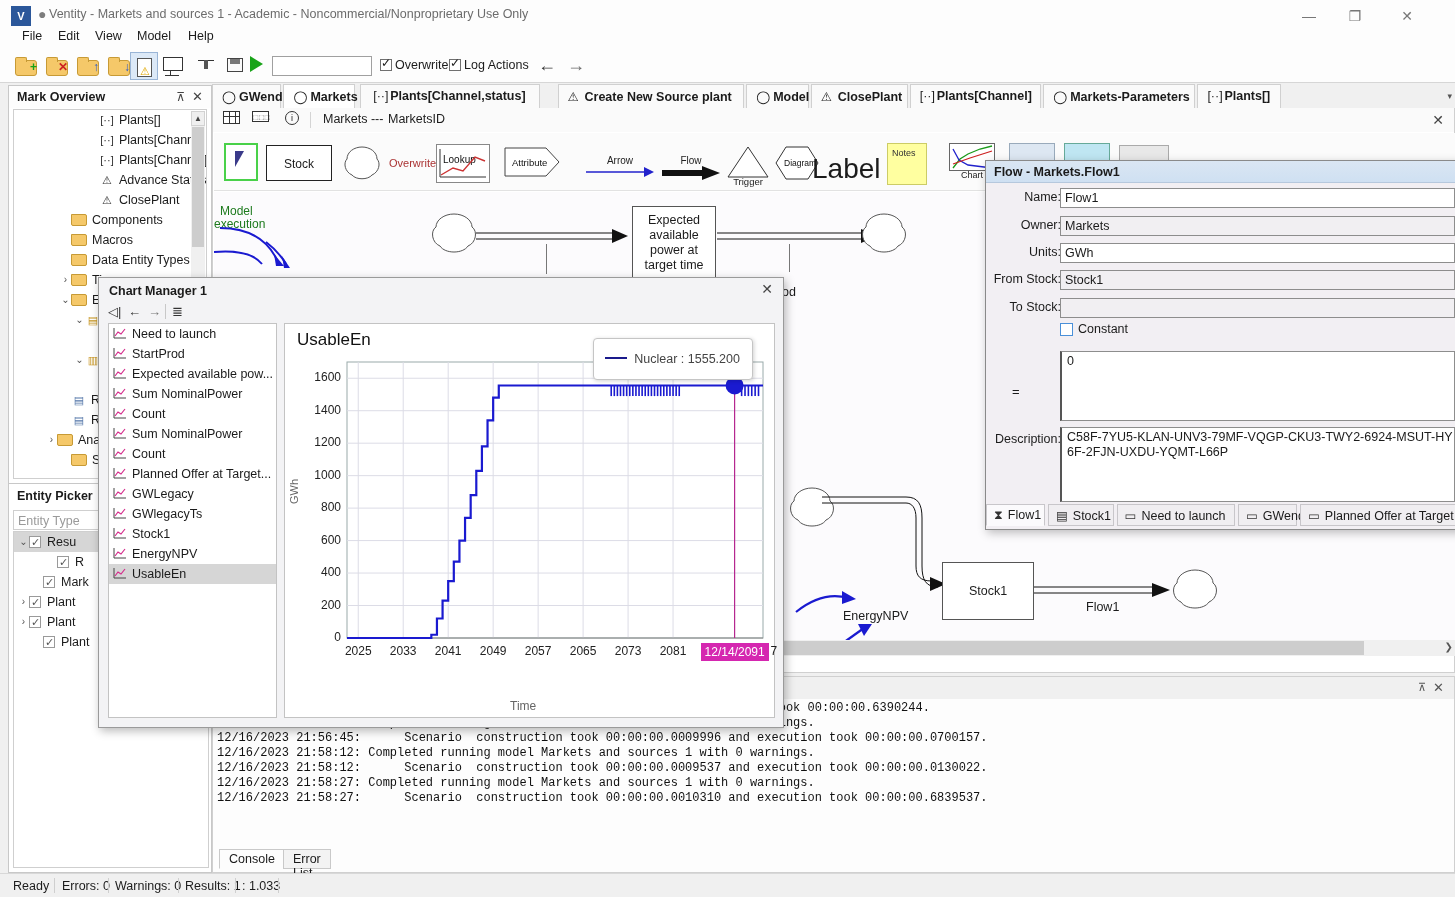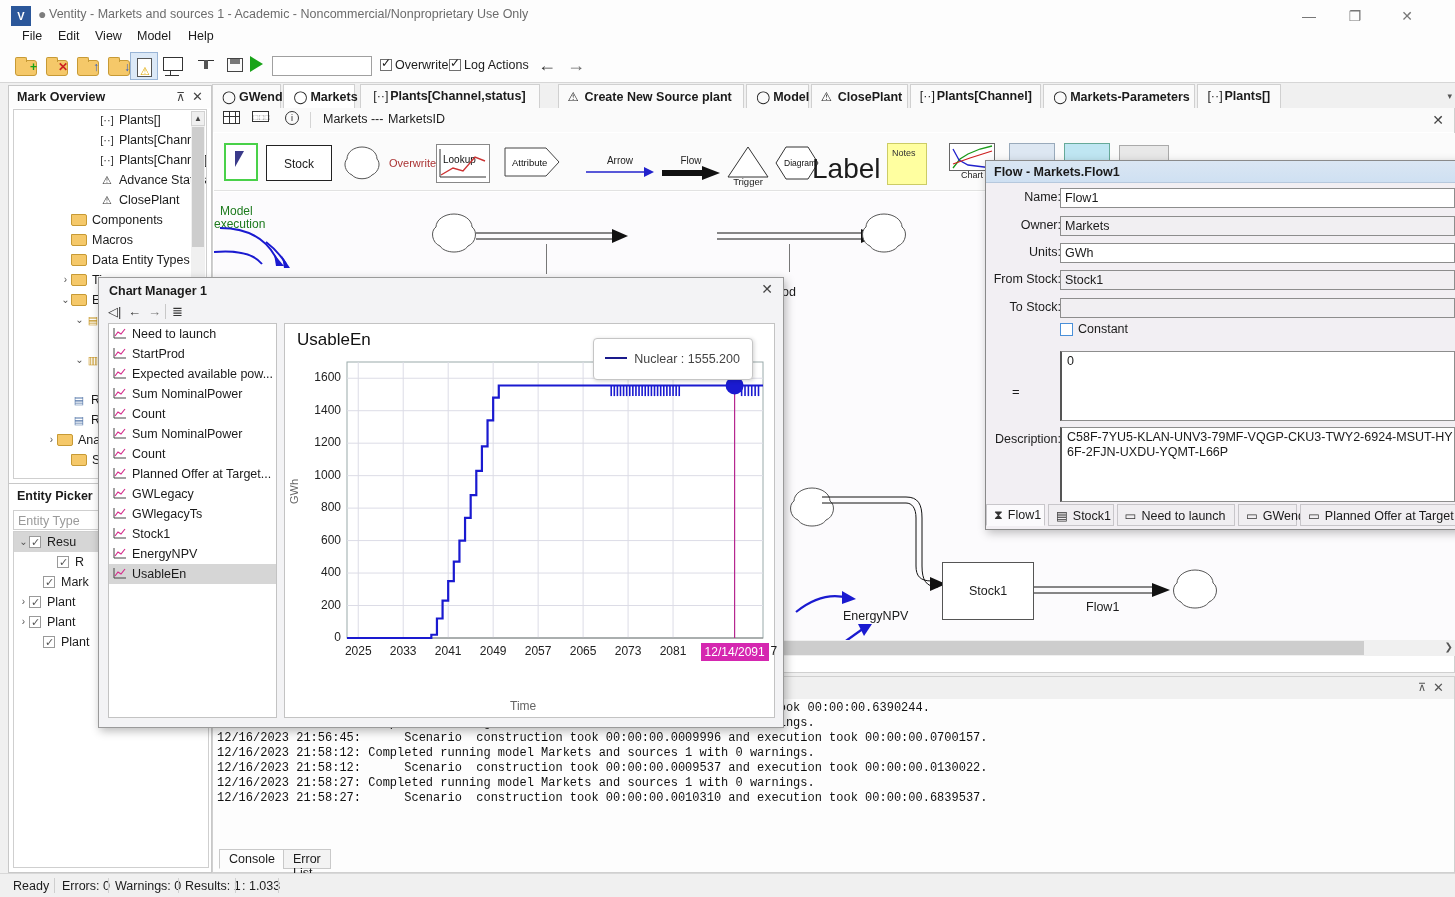--- a/index.html
+++ b/index.html
@@ -472,20 +472,23 @@
 
     <svg class="cloud" style="left:214px;top:20px" viewBox="0 0 52 44">
       <path d="M26 2 C36 2 44 8 44 15 C50 19 48 31 40 34 C35 42 17 42 12 34 C4 31 2 19 8 15 C8 8 16 2 26 2 Z" fill="#fff" stroke="#555"></path>
     </svg>
     <svg style="position:absolute;left:262px;top:37px" width="152" height="14">
       <line x1="0" y1="4" x2="138" y2="4" stroke="#111"></line>
         <line x1="0" y1="10" x2="138" y2="10" stroke="#111"></line>
       <polygon points="136,0 152,7 136,14" fill="#111"></polygon>
     </svg>
     <div style="position:absolute;left:332px;top:52px;width:1px;height:30px;background:#777"></div>
+    <div class="ent-stock" style="left:418px;top:14px;width:84px;height:74px">
+      <span>Expected available power at target time</span>
+    </div>
     <svg style="position:absolute;left:503px;top:37px" width="160" height="14">
       <line x1="0" y1="4" x2="146" y2="4" stroke="#111"></line>
         <line x1="0" y1="10" x2="146" y2="10" stroke="#111"></line>
       <polygon points="144,0 160,7 144,14" fill="#111"></polygon>
     </svg>
     <div style="position:absolute;left:575px;top:52px;width:1px;height:28px;background:#777"></div>
     <svg class="cloud" style="left:644px;top:20px" viewBox="0 0 52 44">
       <path d="M26 2 C36 2 44 8 44 15 C50 19 48 31 40 34 C35 42 17 42 12 34 C4 31 2 19 8 15 C8 8 16 2 26 2 Z" fill="#fff" stroke="#555"></path>
     </svg>
     <div class="bl" style="left:568px;top:93px">od</div>

